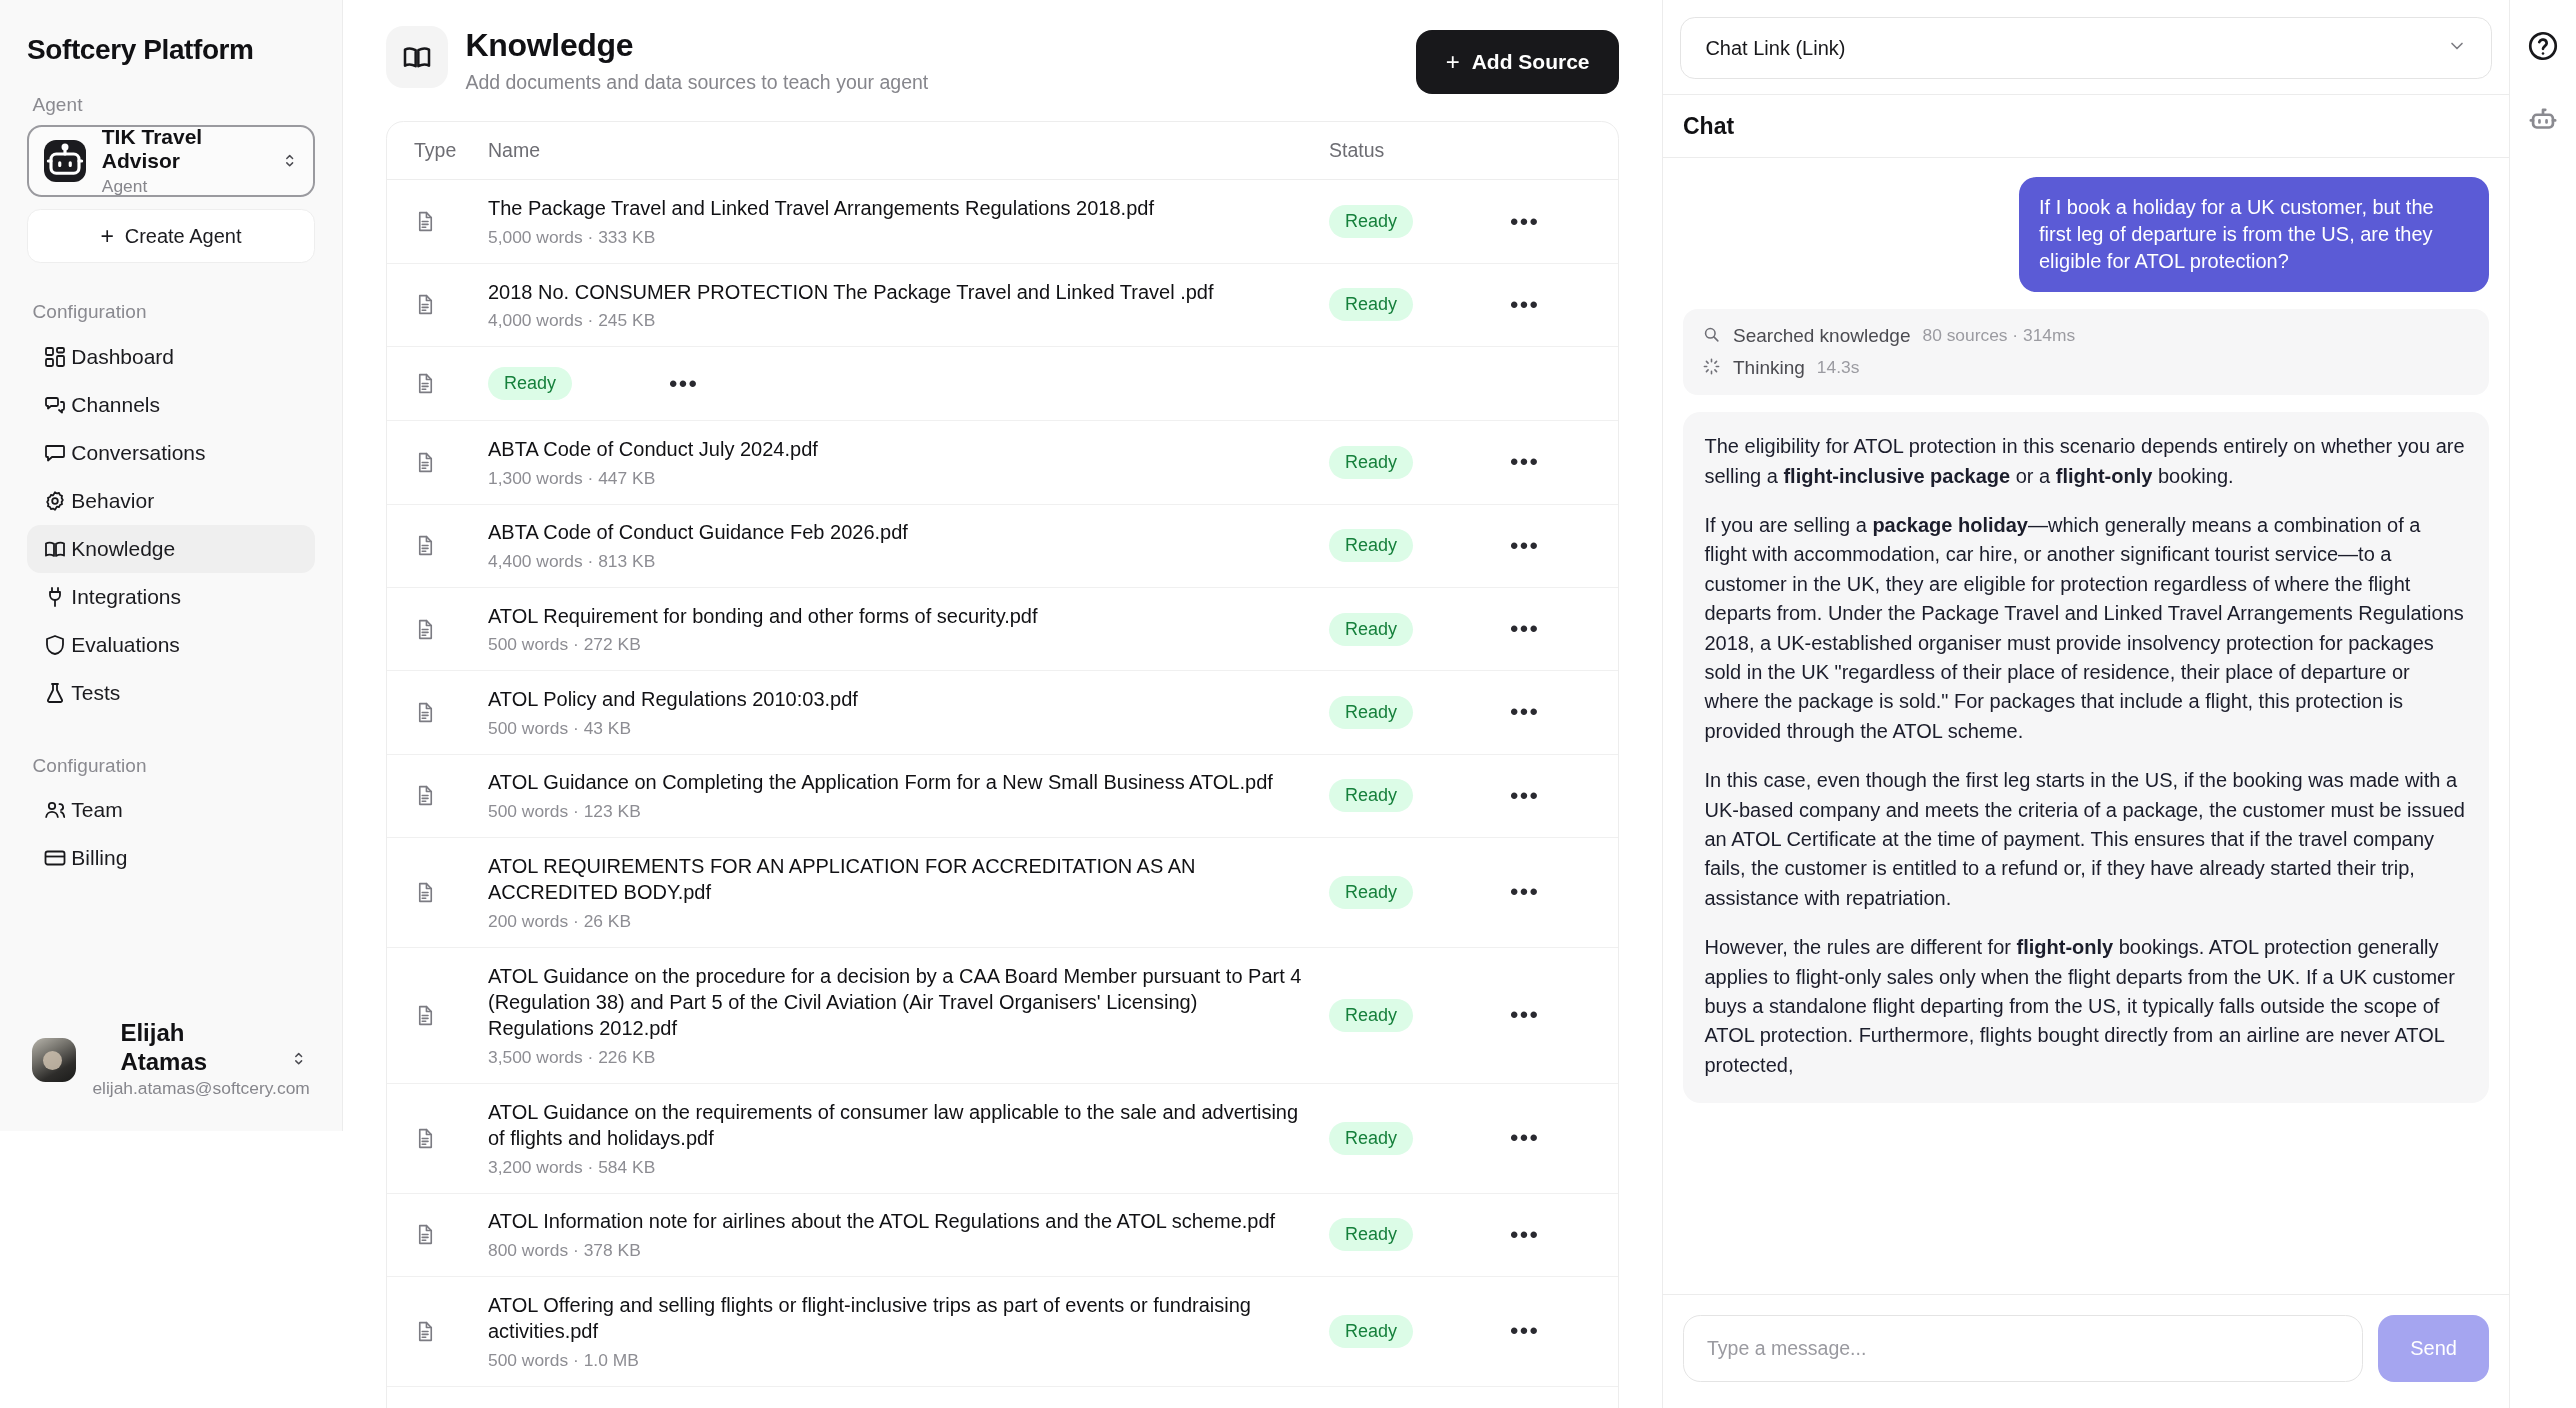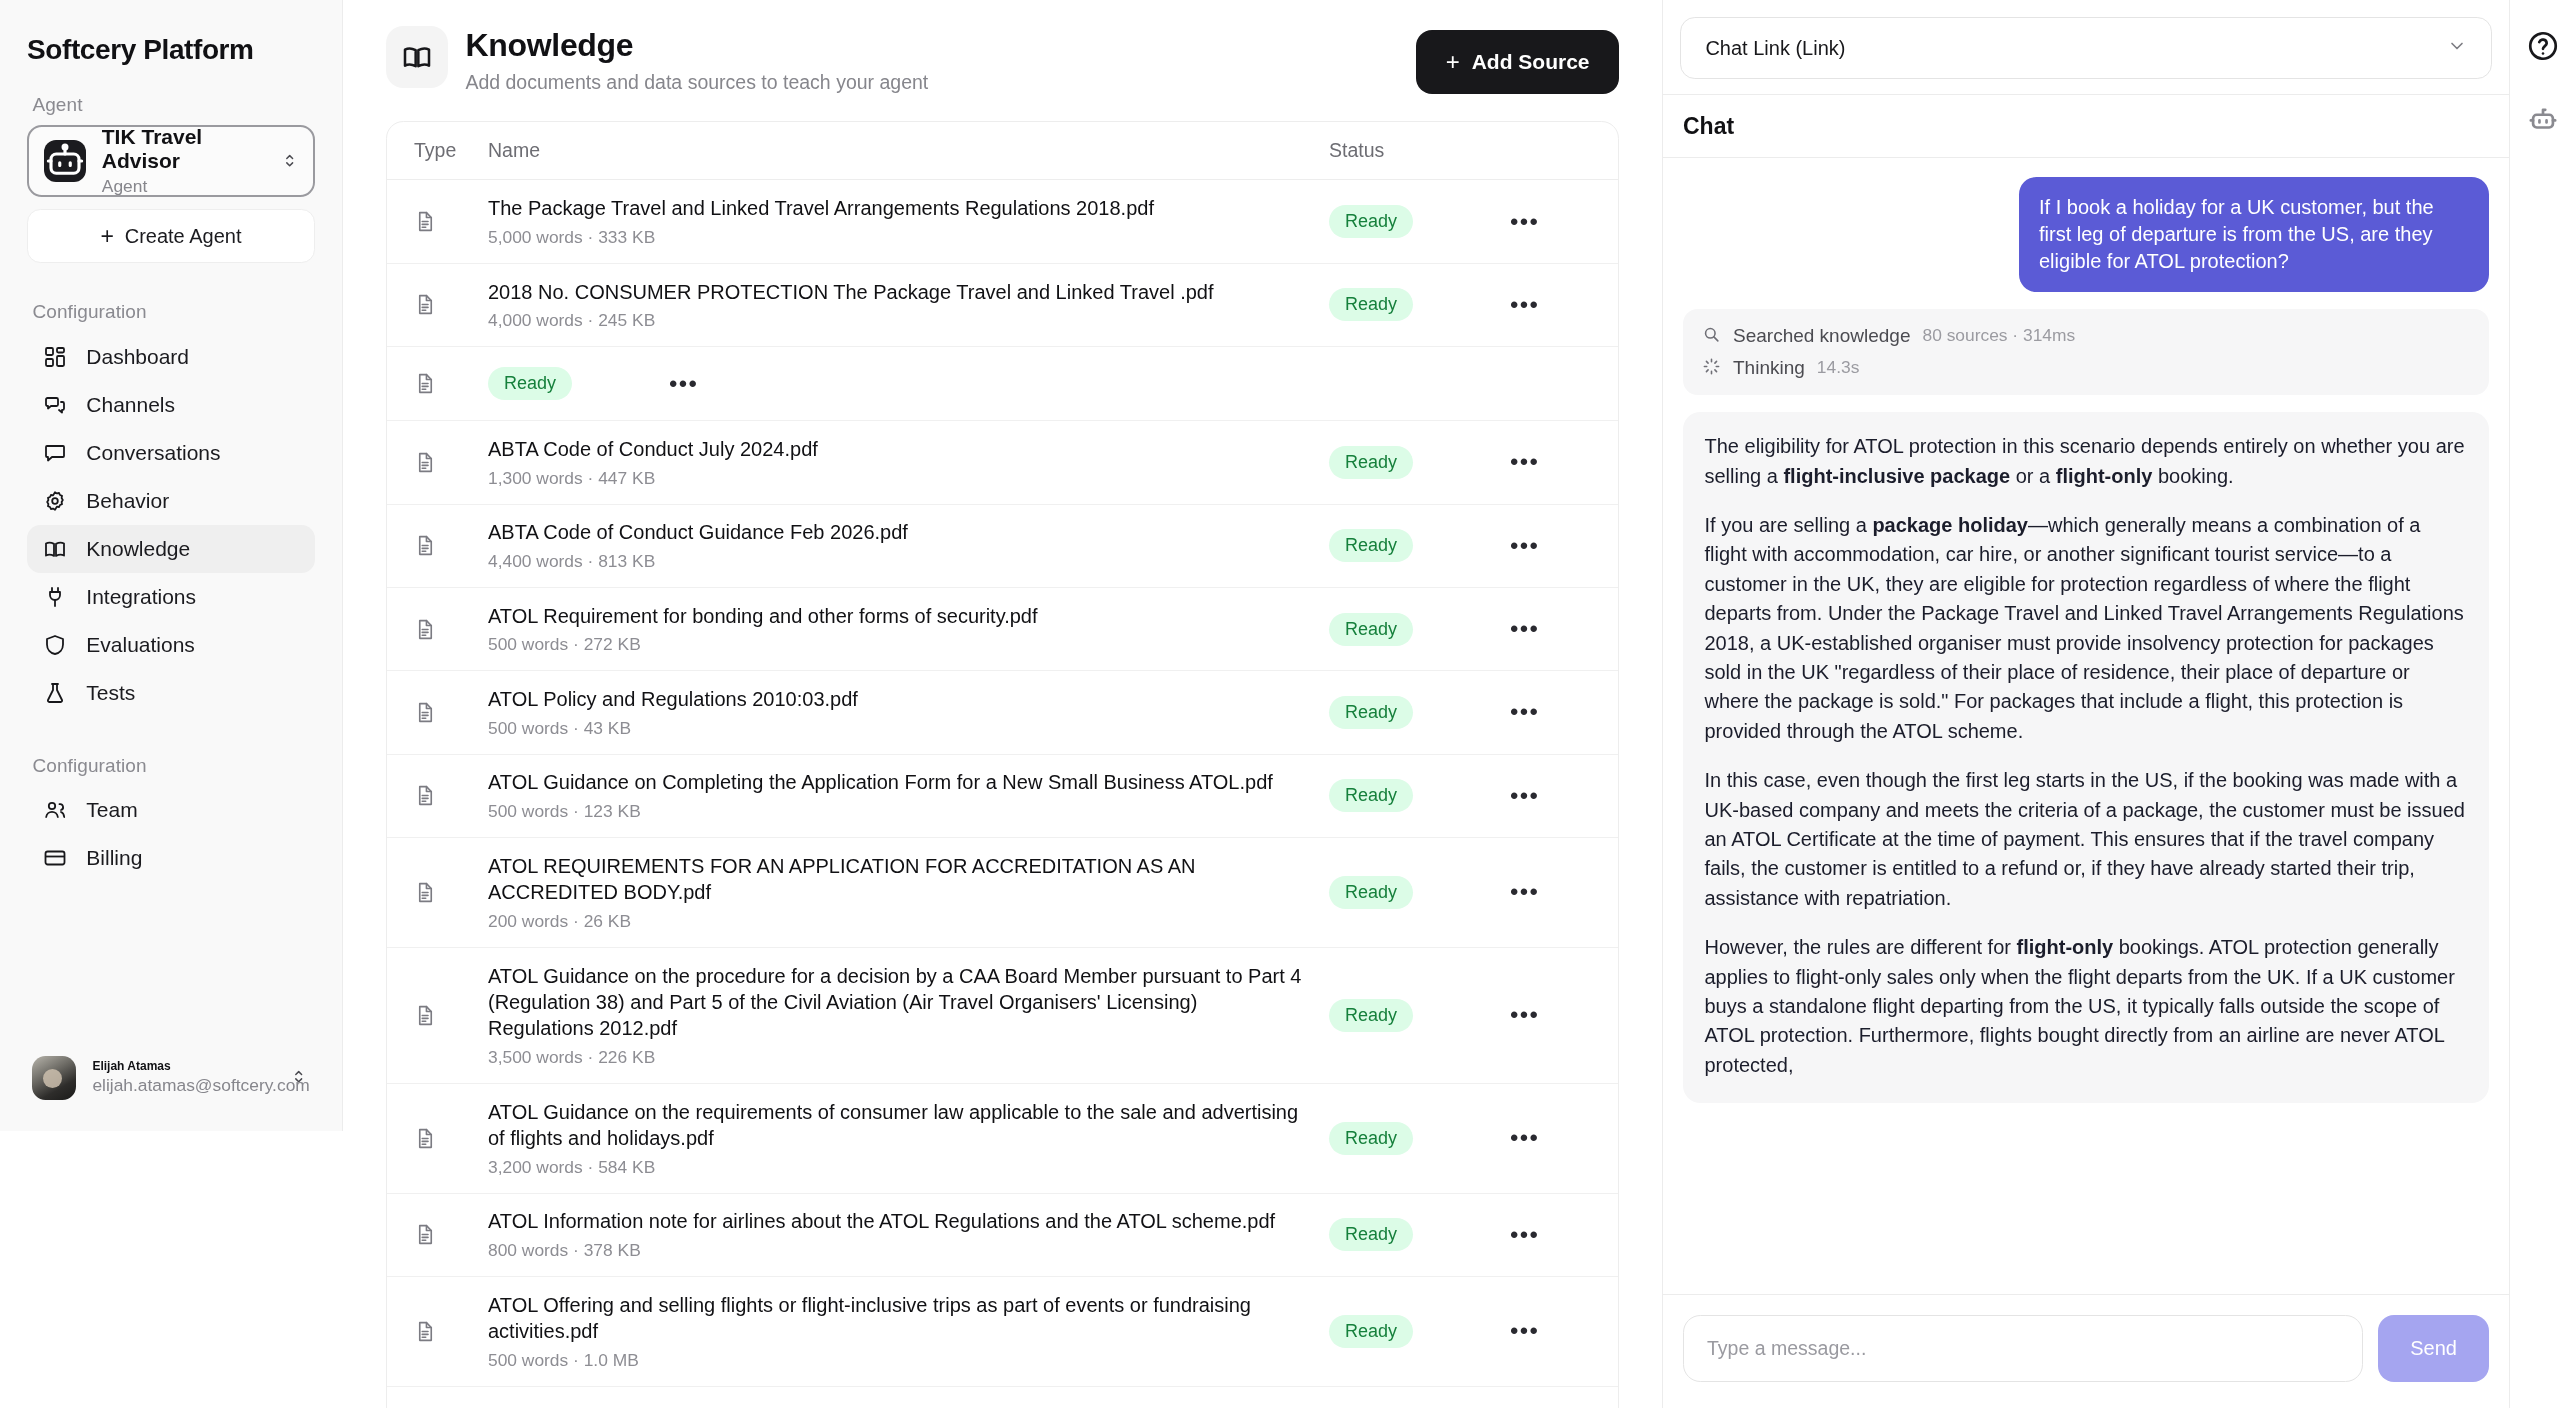--- a/index.html
+++ b/index.html
@@ -50,21 +50,21 @@
     margin-top: 12px; height: 54px; width: 100%;
     display: flex; align-items: center; justify-content: center; gap: 10.7px;
     border: 1.3px solid #eeeeee; border-radius: 13.4px; background: #ffffff;
     font-size: 20px; color: #1b1b1f; font-weight: 400;
     cursor: pointer;
   }
   .plus-sq { font-size: 23px; line-height: 1; color: #1b1b1f; }
 
   .navgroup { margin-top: 38px; }
   .nav-item {
-    display: flex; align-items: center; gap: 19px;
+    display: flex; align-items: center; gap: 4px;
     height: 48px; padding: 0 14.8px; border-radius: 13.4px;
     font-size: 21px; color: #1b1b1f; cursor: pointer;
   }
   .nav-item.active { background: #efefef; font-weight: 500; }
   .nav-ico { width: 25.5px; height: 25.5px; flex: 0 0 25.5px; display: flex; align-items: center; justify-content: center; }
   .nav-ico svg { width: 24px; height: 24px; display: block; }
 
   .sb-spacer { flex: 1 1 auto; }
 
   .user-card {
@@ -74,21 +74,21 @@
   .user-ava {
     width: 44px; height: 44px; flex: 0 0 44px; border-radius: 13.4px;
     background: linear-gradient(150deg,#b9b6ad 0%,#6f6d67 38%,#2e2d2b 70%,#1a1a19 100%);
     position: relative; overflow: hidden;
   }
   .user-ava::after {
     content:""; position:absolute; left:10.7px; top:13.4px; width:19px; height:19px;
     border-radius:50%; background:#cdbfae; opacity:.85;
   }
   .user-meta { flex: 1; min-width: 0; }
-  .user-name { font-size: 12px; font-weight: 600; color: #111114; line-height: 1.2; }
+  .user-name { font-size: 24px; font-weight: 600; color: #111114; line-height: 1.2; margin-left: 28px; }
   .user-mail { font-size: 17.4px; color: #86868c; line-height: 1.3; margin-top: 0.7px; }
 
   
   .main {
     flex: 1 1 auto; min-width: 0; height: 1409px;
     background: #ffffff; padding: 0 43px; position: relative;
     overflow: hidden;
   }
   .page-head { display: flex; align-items: flex-start; padding: 25.5px 0 0 0; }
   .page-ico {

